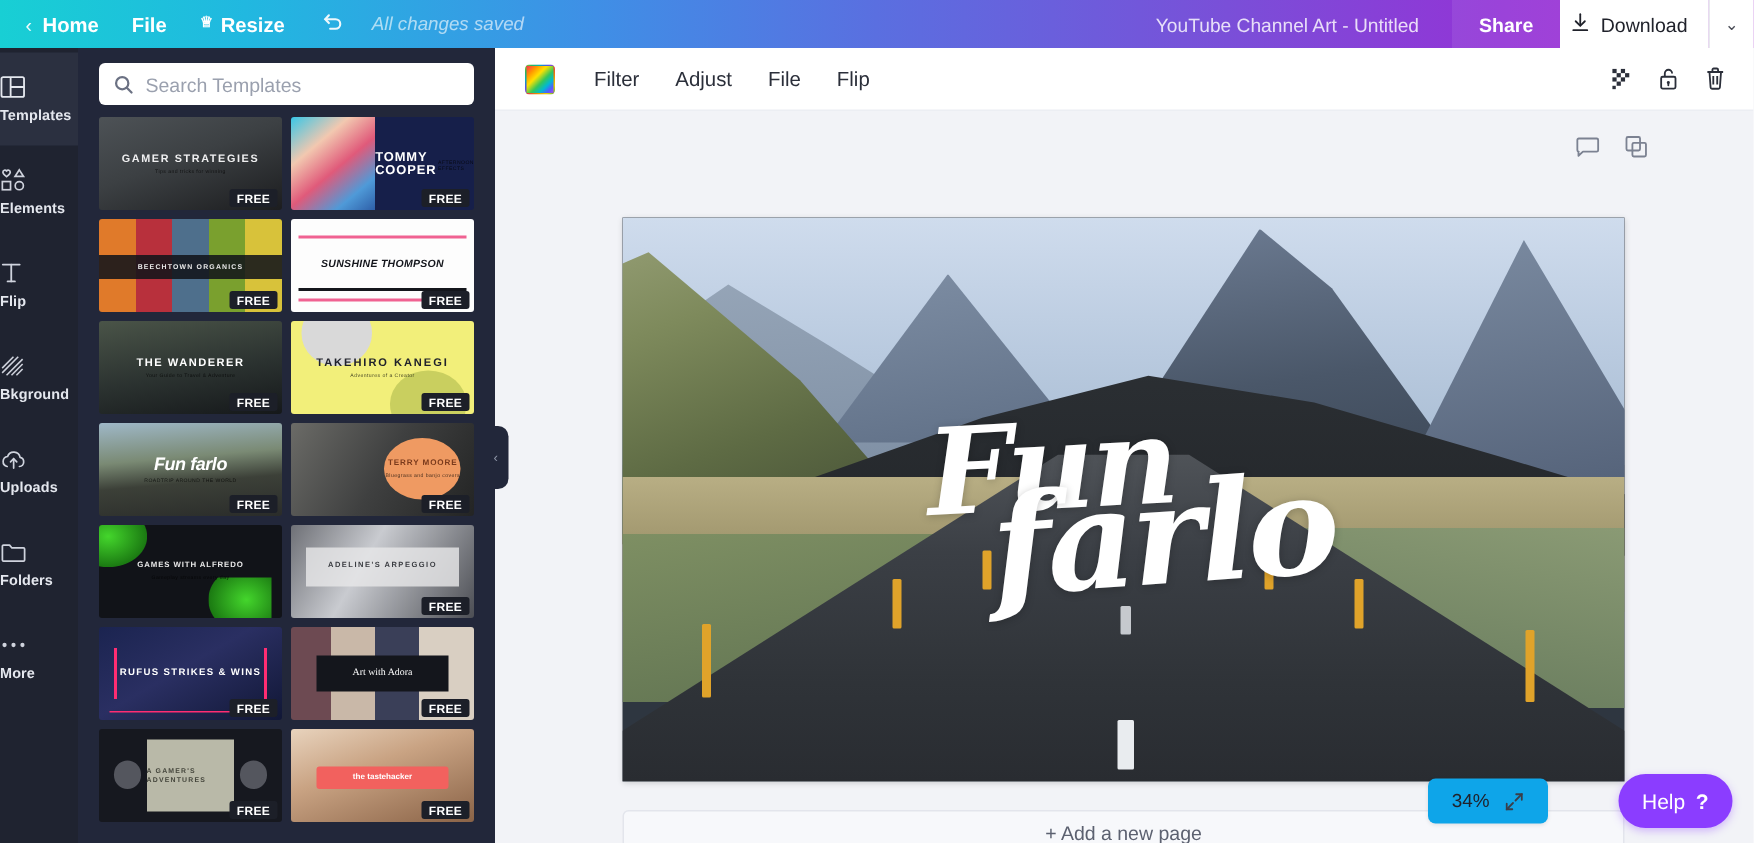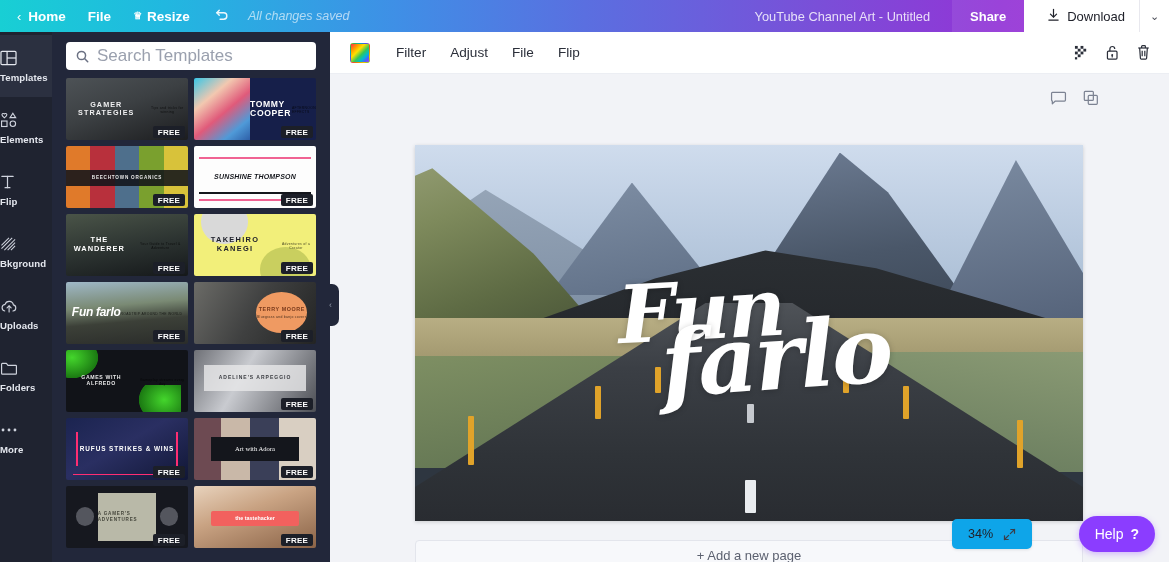--- a/index.html
+++ b/index.html
@@ -36,21 +36,21 @@
     color:rgba(255,255,255,.82); font-size:12.8px; padding-right:22px; white-space:nowrap;
   }
   .share-btn{
     color:#fff; font-size:13px; font-weight:bold; padding:0 18px; height:32px;
     display:flex; align-items:center; cursor:pointer;
     background:rgba(255,255,255,.08);
   }
   .dl-btn{
     background:#fff; color:#20222b; font-size:13px; font-weight:500;
     height:32px; display:flex; align-items:center; gap:7px;
-    padding:0 14px 0 23px; cursor:pointer;
+    padding:0 14px 0 7px; cursor:pointer;
   }
   .dl-ic{ font-size:13px; }
   .dl-caret{
     background:#fff; height:32px; width:30px; display:flex;
     align-items:center; justify-content:center; cursor:pointer;
     color:#4a4d57; font-size:11px; border-left:1px solid #e8e8ee;
   }
 
   
   .rail{
@@ -73,35 +73,35 @@
     position:absolute; left:52px; top:32px; width:278px; height:530px;
     background:#22273a; overflow:hidden;
   }
   .search-wrap{ padding:10px 14px 8px 14px; }
   .search-box{
     height:28px; background:#fff; border-radius:4px;
     display:flex; align-items:center; padding:0 10px; gap:8px;
   }
   .search-ic{ color:#6b7183; font-size:13px; display:flex; }
   .search-inp{
-    border:none; outline:none; font-size:17px; color:#2b2f3a;
+    border:none; outline:none; font-size:13px; color:#2b2f3a;
     font-family:"Liberation Sans", sans-serif; width:100%; background:transparent;
   }
   .search-inp::placeholder{ color:#9aa0ae; }
 
   .grid{
     padding:0 14px; display:grid; grid-template-columns:1fr 1fr;
     gap:6px 6px; height:470px; overflow:hidden;
   }
   .thumb{
     position:relative; width:100%; height:62px; border-radius:2px;
     overflow:hidden; cursor:pointer; background:#2c3142;
   }
   .thumb-inner{
-    position:absolute; inset:0; display:flex; 
+    position:absolute; inset:0; display:flex; flex-direction:column;
     align-items:center; justify-content:center; text-align:center;
   }
   .t-title{ line-height:1.15; }
   .t-sub{ font-size:3.4px; opacity:.72; margin-top:2px; letter-spacing:.3px; }
   .free{
     position:absolute; right:3px; bottom:2px;
     background:#1c1f28; color:#fff; font-size:8px; font-weight:bold;
     padding:1.5px 5px; border-radius:2px; letter-spacing:.2px;
   }
   

